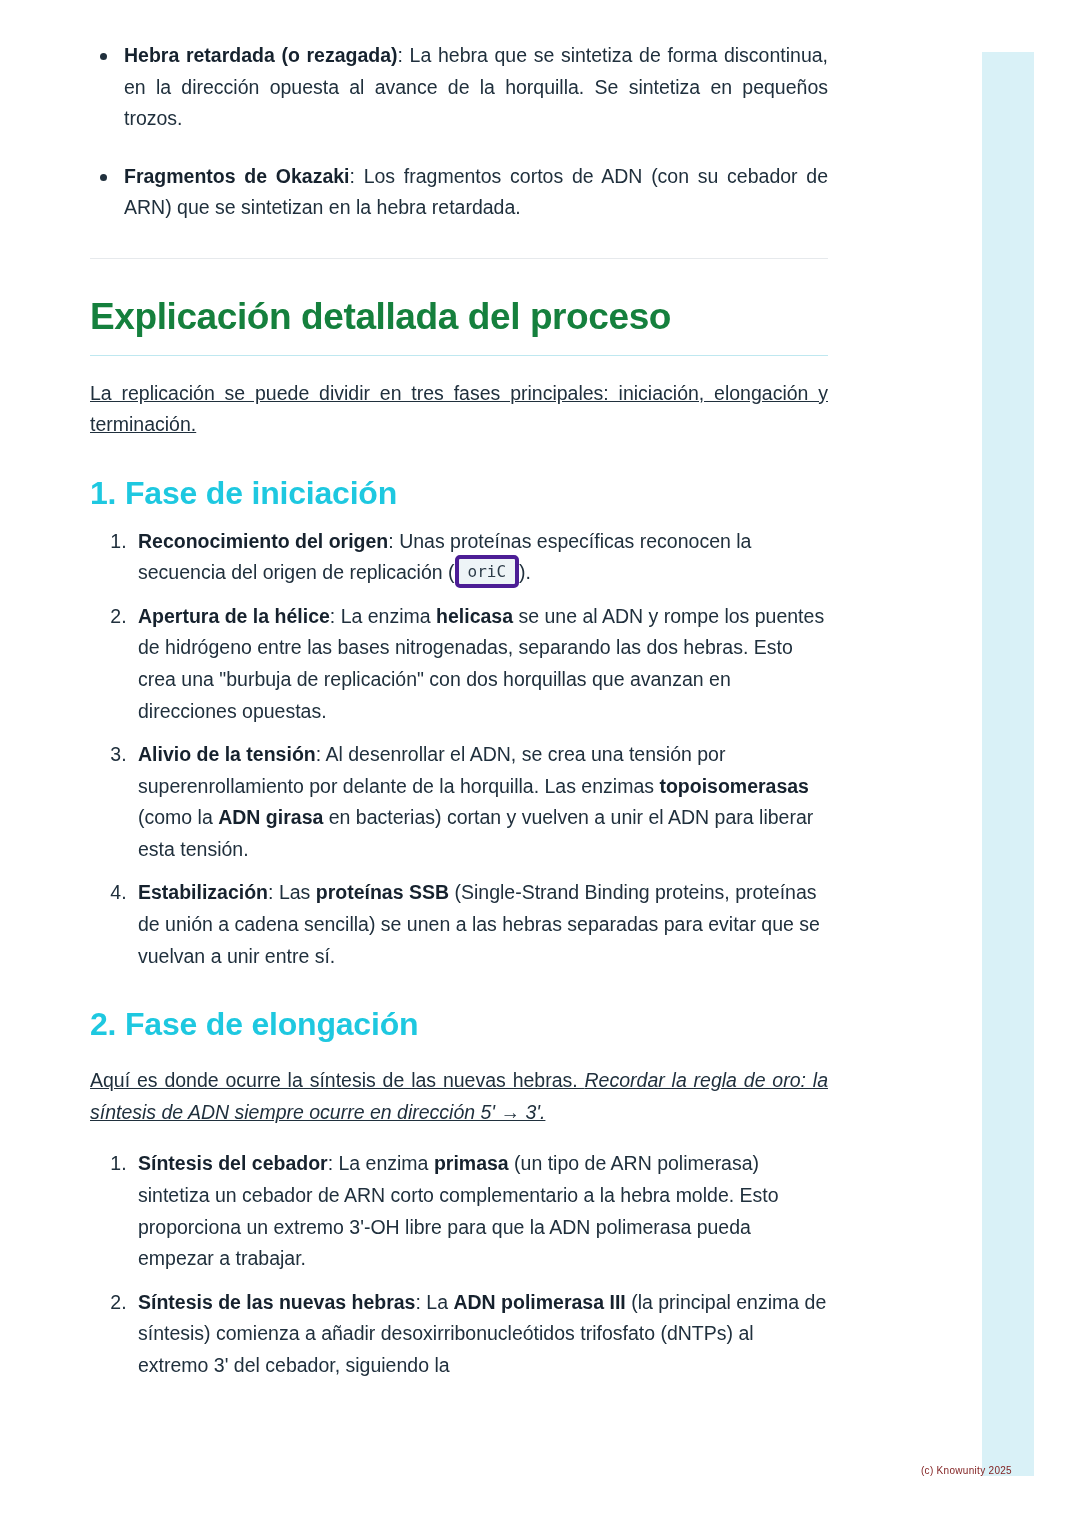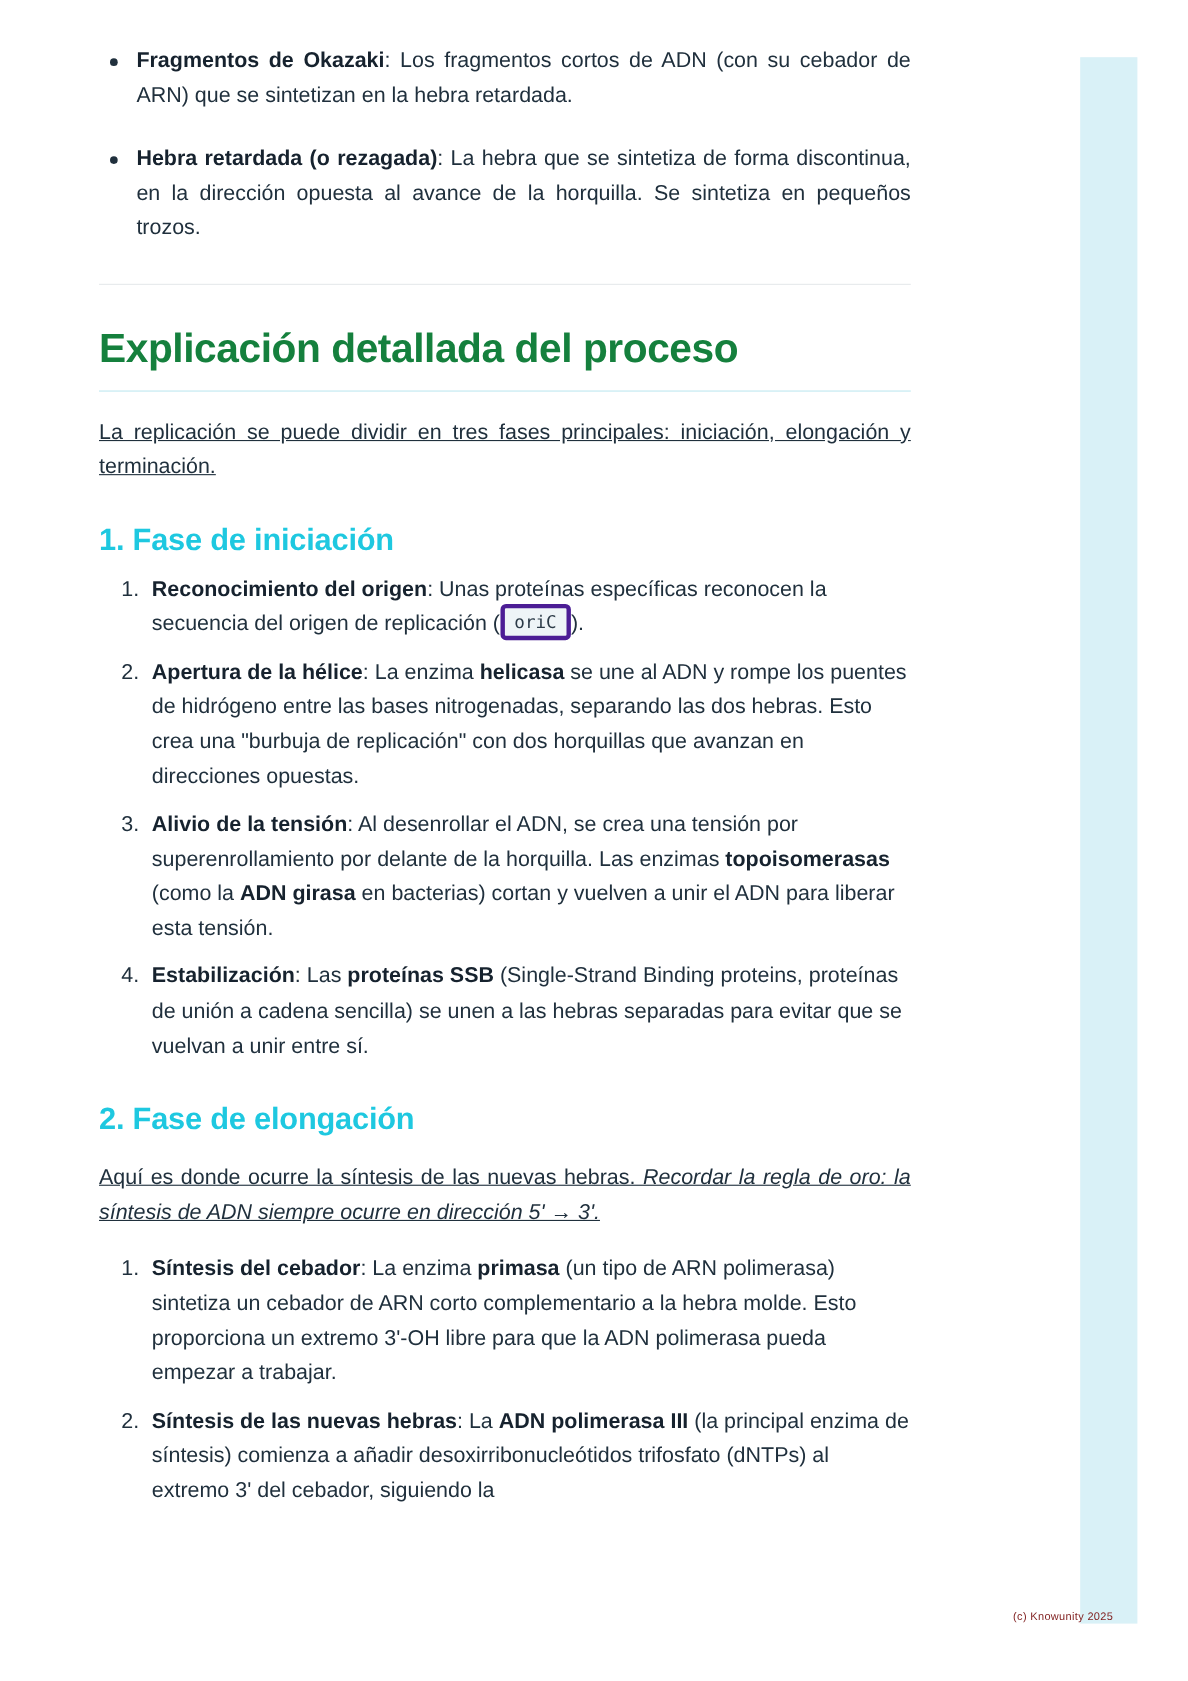--- a/index.html
+++ b/index.html
@@ -93,21 +93,21 @@
   p.body-text {
     font-size: 19.5px;
     line-height: 1.62;
     text-align: justify;
     color: #20303d;
     margin: 22px 0 0 0;
     text-decoration: underline;
   }
 
   h2.sub-title {
-    font-size: 28px;
+    font-size: 32px;
     font-weight: bold;
     color: #1ec8e0;
     margin: 34px 0 14px 0;
     letter-spacing: -0.2px;
   }
 
   ol.num-list {
     margin: 0;
     padding-left: 42px;
     font-size: 19.5px;
@@ -150,24 +150,24 @@
 <div class="page">
 
   <div class="right-strip">
     <div class="bar"></div>
   </div>
 
   <div class="content">
 
     <ul class="top-list">
       <li>
+        <b>Hebra retardada (o rezagada)</b><span>: La hebra que se sintetiza de forma discontinua, en la dirección opuesta al avance de la horquilla. Se sintetiza en pequeños trozos.</span>
+      </li>
+      <li>
         <b>Fragmentos de Okazaki</b><span>: Los fragmentos cortos de ADN (con su cebador de ARN) que se sintetizan en la hebra retardada.</span>
-      </li>
-      <li>
-        <b>Hebra retardada (o rezagada)</b><span>: La hebra que se sintetiza de forma discontinua, en la dirección opuesta al avance de la horquilla. Se sintetiza en pequeños trozos.</span>
       </li>
     </ul>
 
     <hr class="rule">
 
     <h1 class="section-title">Explicación detallada del proceso</h1>
     <hr class="title-underline">
 
     <p class="body-text">La replicación se puede dividir en tres fases principales: iniciación, elongación y terminación.</p>
 

